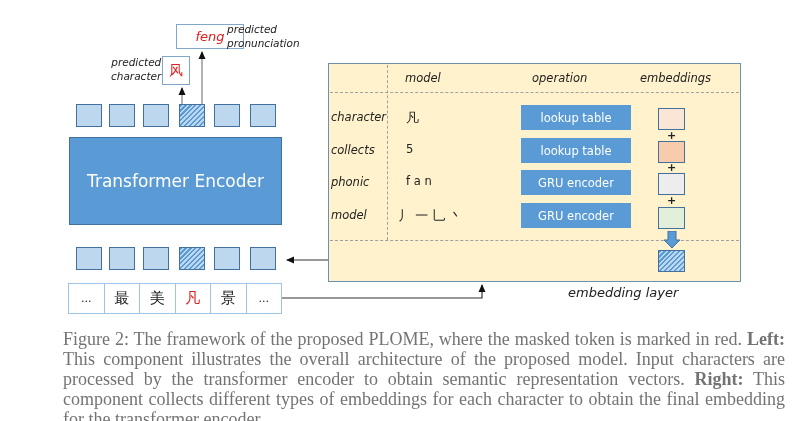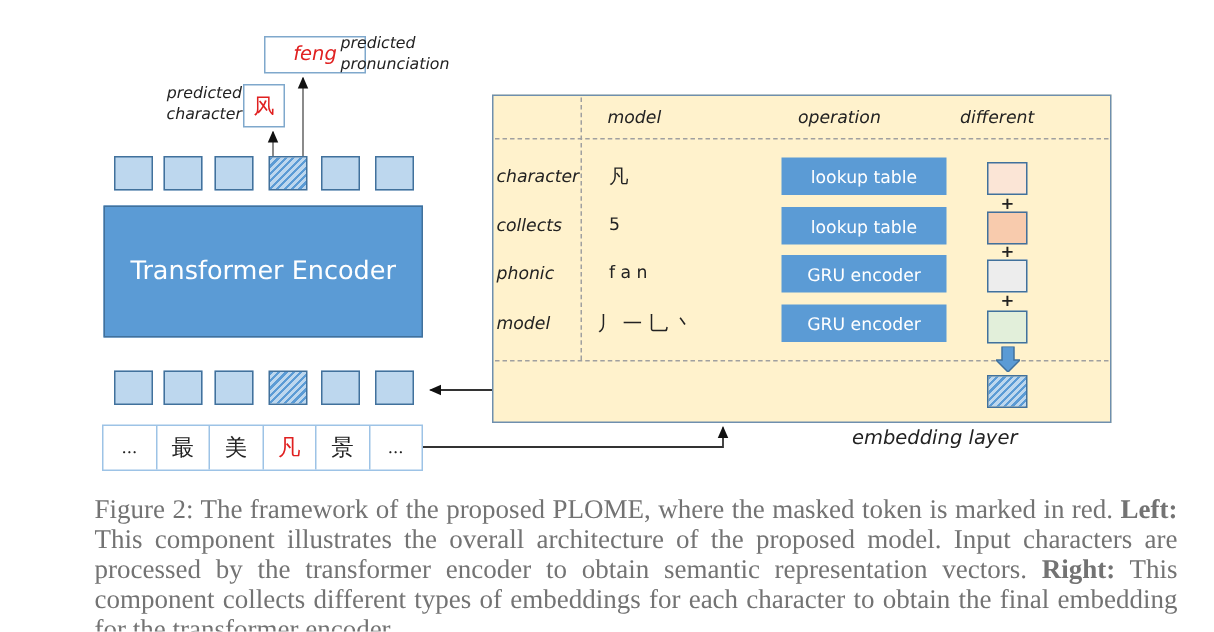--- a/index.html
+++ b/index.html
@@ -104,21 +104,21 @@
     <div class="cell" style="font-size: 11px;">...</div>
   </div>
 
 <div class="panel"></div>
 <div class="dash-h" style="left:330px; top:92px; width:409px;"></div>
 <div class="dash-h" style="left:330px; top:240px; width:409px;"></div>
 <div class="dash-v" style="left:387px; top:65px; height:175px;"></div>
 
 <div class="col-h" style="left:405px; top:71px;">model</div>
 <div class="col-h" style="left:532px; top:71px;">operation</div>
-<div class="col-h" style="left:640px; top:71px;">different</div>
+<div class="col-h" style="left:640px; top:71px;">embeddings</div>
 
 <div id="rows">
     <div class="row-l" style="top: 110px;">character</div>
     <div class="row-in" style="top: 109px; font-family: &quot;DejaVu Serif&quot;, serif; font-size: 13px;">凡</div>
     <div class="op" style="top: 105px;">lookup table</div>
     <div class="emb" style="top: 108px; background: rgb(251, 229, 214);"></div>
     <div class="row-l" style="top: 143px;">collects</div>
     <div class="row-in" style="top: 142px;">5</div>
     <div class="op" style="top: 138px;">lookup table</div>
     <div class="emb" style="top: 141px; background: rgb(248, 203, 173);"></div>

